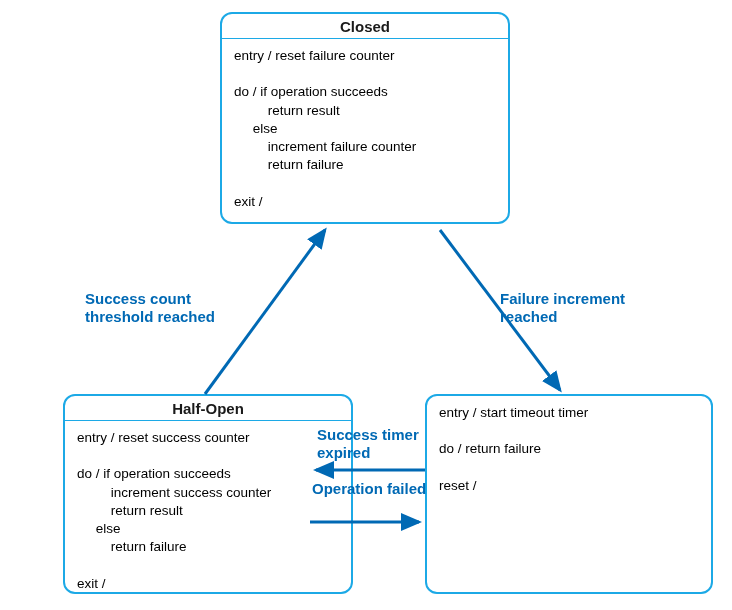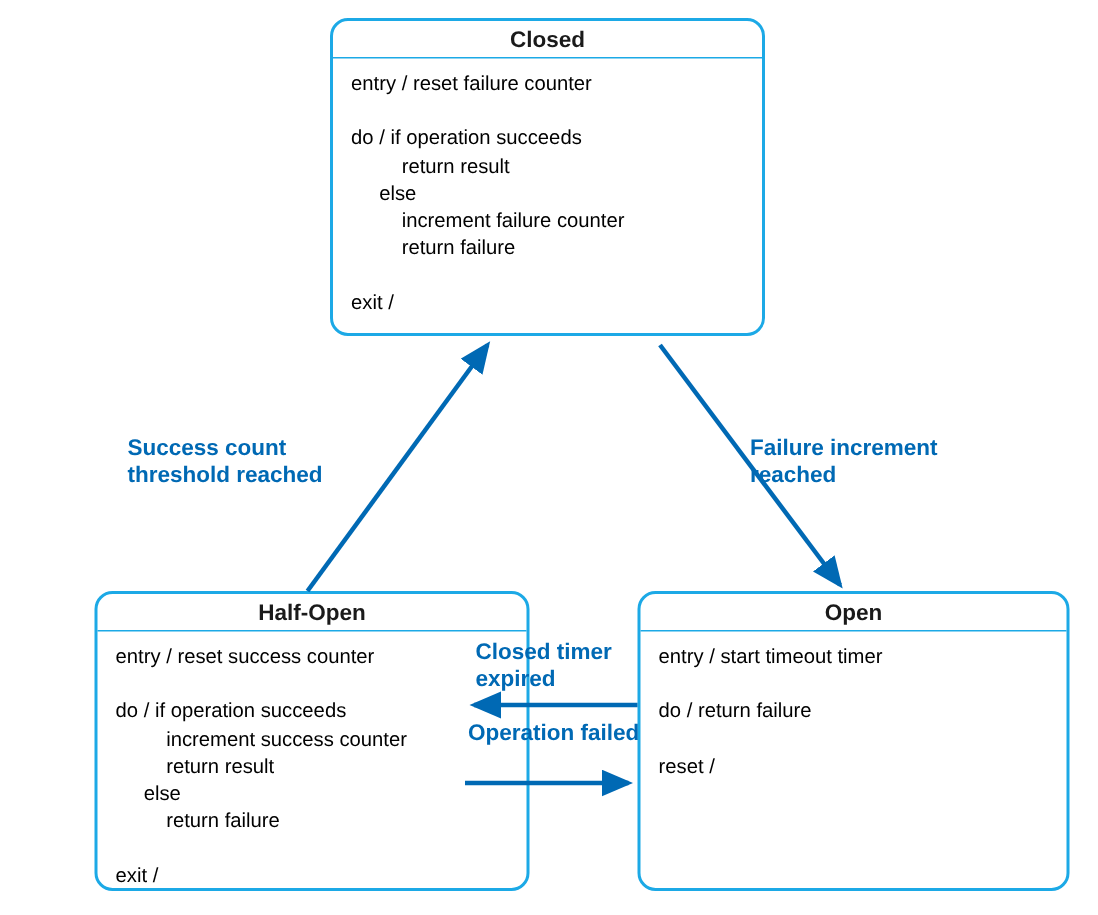--- a/index.html
+++ b/index.html
@@ -74,35 +74,34 @@
 do / if operation succeeds
          increment success counter
          return result
      else
          return failure
 
 exit /</div>
 </div>
 
 <div class="state-box" style="left:425px; top:394px; width:288px; height:200px;">
-  <div class="state-title">Open</div>
   <div class="state-body">entry / start timeout timer
 
 do / return failure
 
 reset /</div>
 </div>
 
 <div class="trans-label" style="left:85px; top:290px; width:150px;">Success count
 threshold reached</div>
 
 <div class="trans-label" style="left:500px; top:290px; width:150px;">Failure increment
 reached</div>
 
-<div class="trans-label" style="left:317px; top:426px; width:110px;">Closed timer
+<div class="trans-label" style="left:317px; top:426px; width:110px;">Success timer
 expired</div>
 
 <div class="trans-label" style="left:312px; top:480px; width:120px;">Operation failed</div>
 
 <svg class="arrows">
   <defs>
     <marker id="arrowhead" markerWidth="8" markerHeight="8" refX="6" refY="3" orient="auto">
       <path d="M0,0 L7,3 L0,6 Z" fill="#0069b4"></path>
     </marker>
   </defs>

